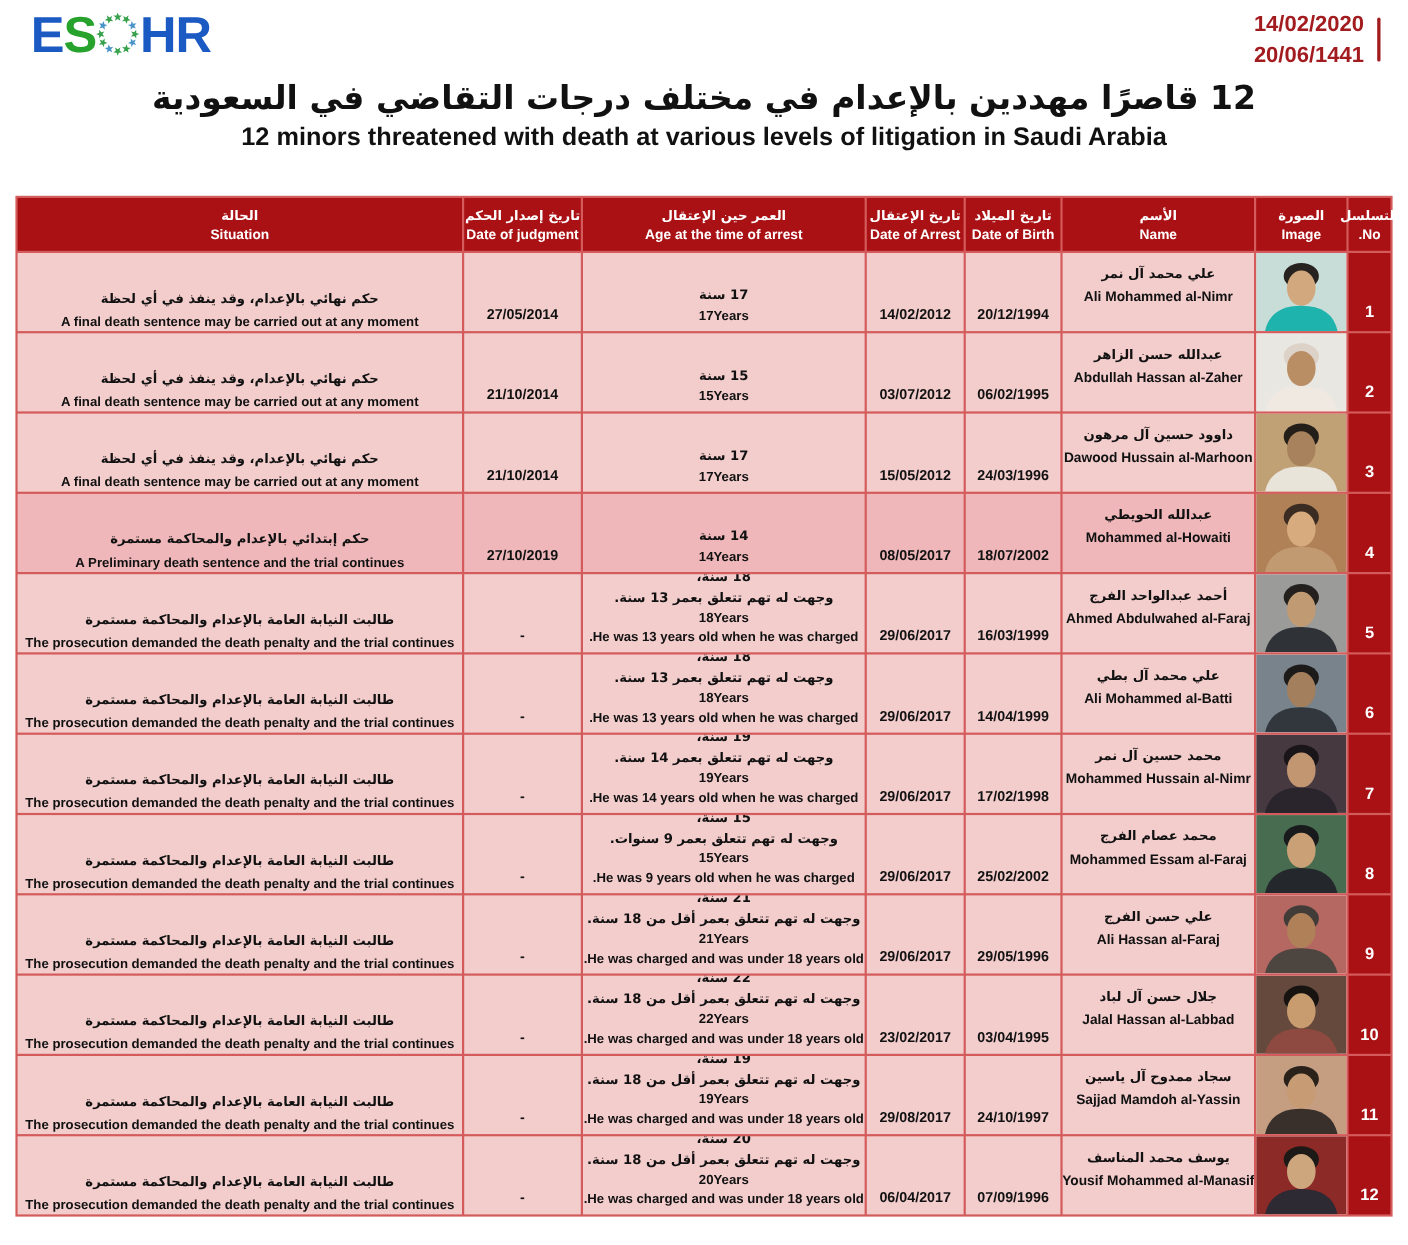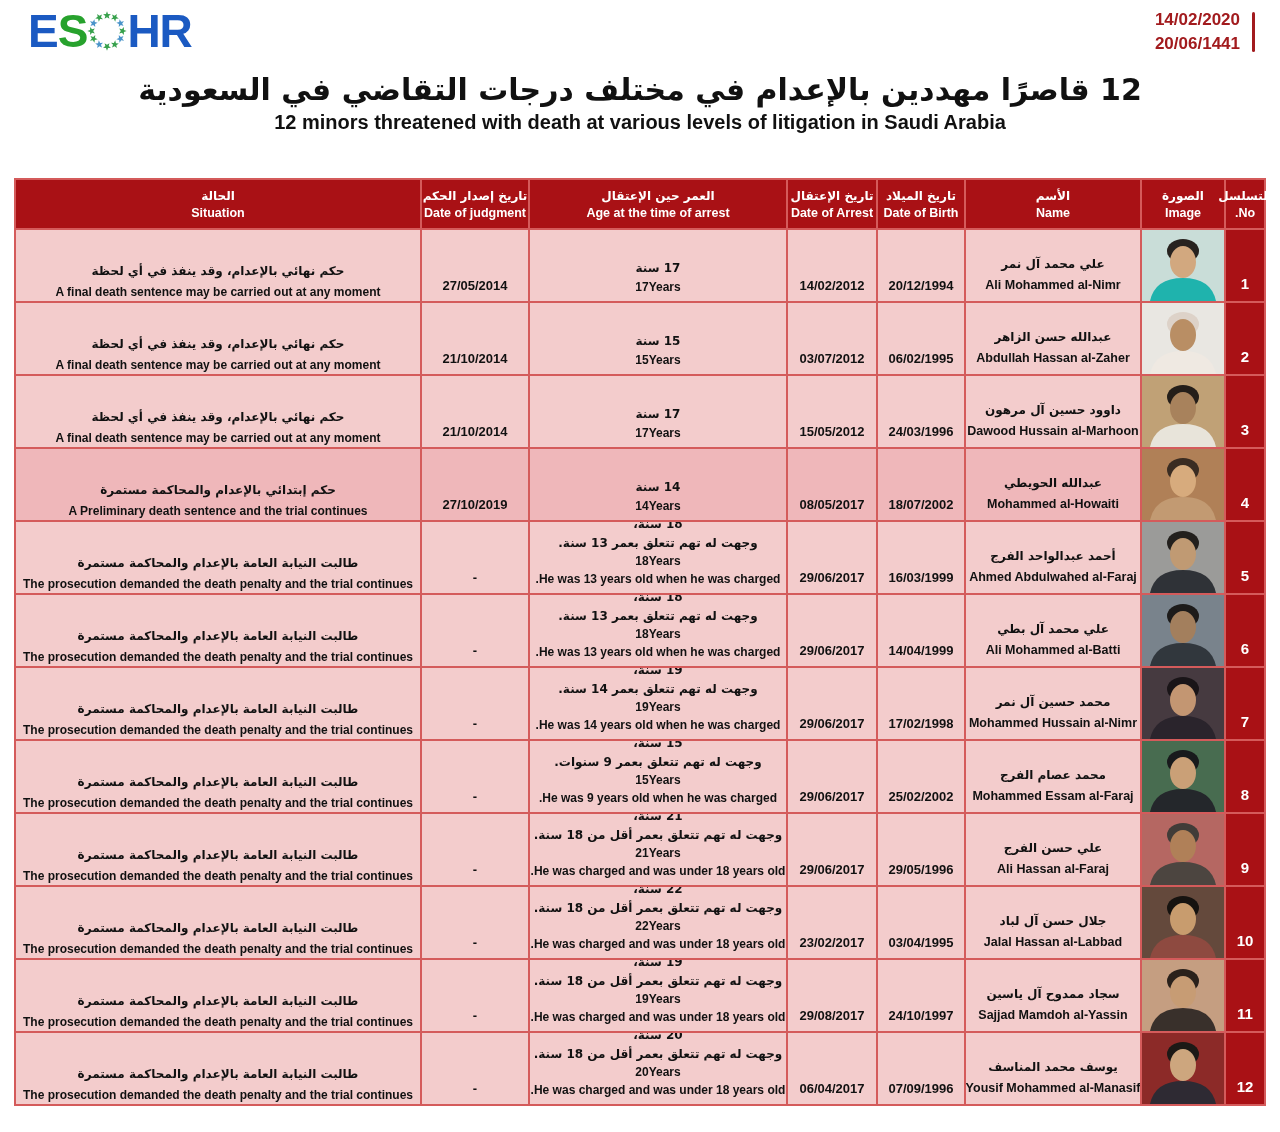--- a/index.html
+++ b/index.html
@@ -7,49 +7,49 @@
   body { font-family:"Liberation Sans","DejaVu Sans",sans-serif; font-weight:bold; color:#111; position:relative; }
 
   
   .hdr { position:relative; height:64px; }
   .logo { position:absolute; left:28px; top:4px; font-size:46px; font-weight:800; letter-spacing:-1px; display:flex; align-items:center; }
   .logo .blue { color:#1b5ac2; }
   .logo .green { color:#27a22d; }
   .logo svg.stars { width:46px; height:46px; margin:0 -3px; }
 
   .updated { position:absolute; right:25px; top:8px; display:flex; align-items:center; gap:12px; color:#A21B1E; }
-  .updated .dates { text-align:center; font-size:17px; line-height:1.4; }
+  .updated .dates { text-align:center; font-size:20px; line-height:1.4; }
   .updated .vdiv { width:3px; height:40px; background:#A21B1E; border-radius:2px; }
   .updated .lbls { text-align:center; }
   .updated .lbl-ar { font-size:15px; direction:rtl; }
   .updated .lbl-en { font-size:24px; letter-spacing:.5px; }
 
   
   .title-ar { text-align:center; direction:rtl; font-size:30px; margin-top:8px; font-family:"DejaVu Sans",sans-serif; font-weight:bold; }
-  .title-en { text-align:center; font-size:20px; margin-top:4px; }
+  .title-en { text-align:center; font-size:23px; margin-top:4px; }
 
   
   .tbl { position:absolute; left:14px; top:178px; width:1252px;
          display:grid; gap:2px; padding:2px; background:#D45B5B;
          grid-template-columns:404px 106px 256px 88px 86px 174px 82px 38px;
          grid-template-rows:48px repeat(12, 71px); }
   .trow { display:contents; }
   .th { background:#A91115; color:#fff; display:flex; flex-direction:column; justify-content:center; align-items:center; gap:3px; text-align:center; }
   .th .ar { font-size:12px; direction:rtl; font-family:"DejaVu Sans",sans-serif; }
   .th .en { font-size:12.5px; }
 
   .td { background:#F3CCCC; display:flex; flex-direction:column; justify-content:flex-end; align-items:center; text-align:center; overflow:hidden; }
   .trow.hl .td:not(.no):not(.ph) { background:#EFB7BA; }
 
   .td .ar { font-size:12px; direction:rtl; font-family:"DejaVu Sans",sans-serif; line-height:1.6; white-space:nowrap; }
   .td .en { font-size:12px; line-height:1.45; white-space:nowrap; }
   .td.sit { gap:2px; }
   .td.age { padding-bottom:5px; }
   .td.date { padding-bottom:8px; font-size:13px; }
-  .td.name { padding-bottom:7px; gap:2px; }
+  .td.name { padding-bottom:22px; gap:2px; }
   .td.name .en { font-size:12.5px; }
   .tline:empty { display:none; }
 
   .td.ph { padding:0; justify-content:stretch; }
   .photo { width:100%; height:100%; background:var(--pbg,#ccc); position:relative; overflow:hidden; }
   .photo svg { position:absolute; inset:0; width:100%; height:100%; }
   .photo .hair { fill:var(--phair,#222); }
   .photo .face { fill:var(--pskin,#c49a72); }
   .photo .shirt{ fill:var(--pshirt,#333); }
 

